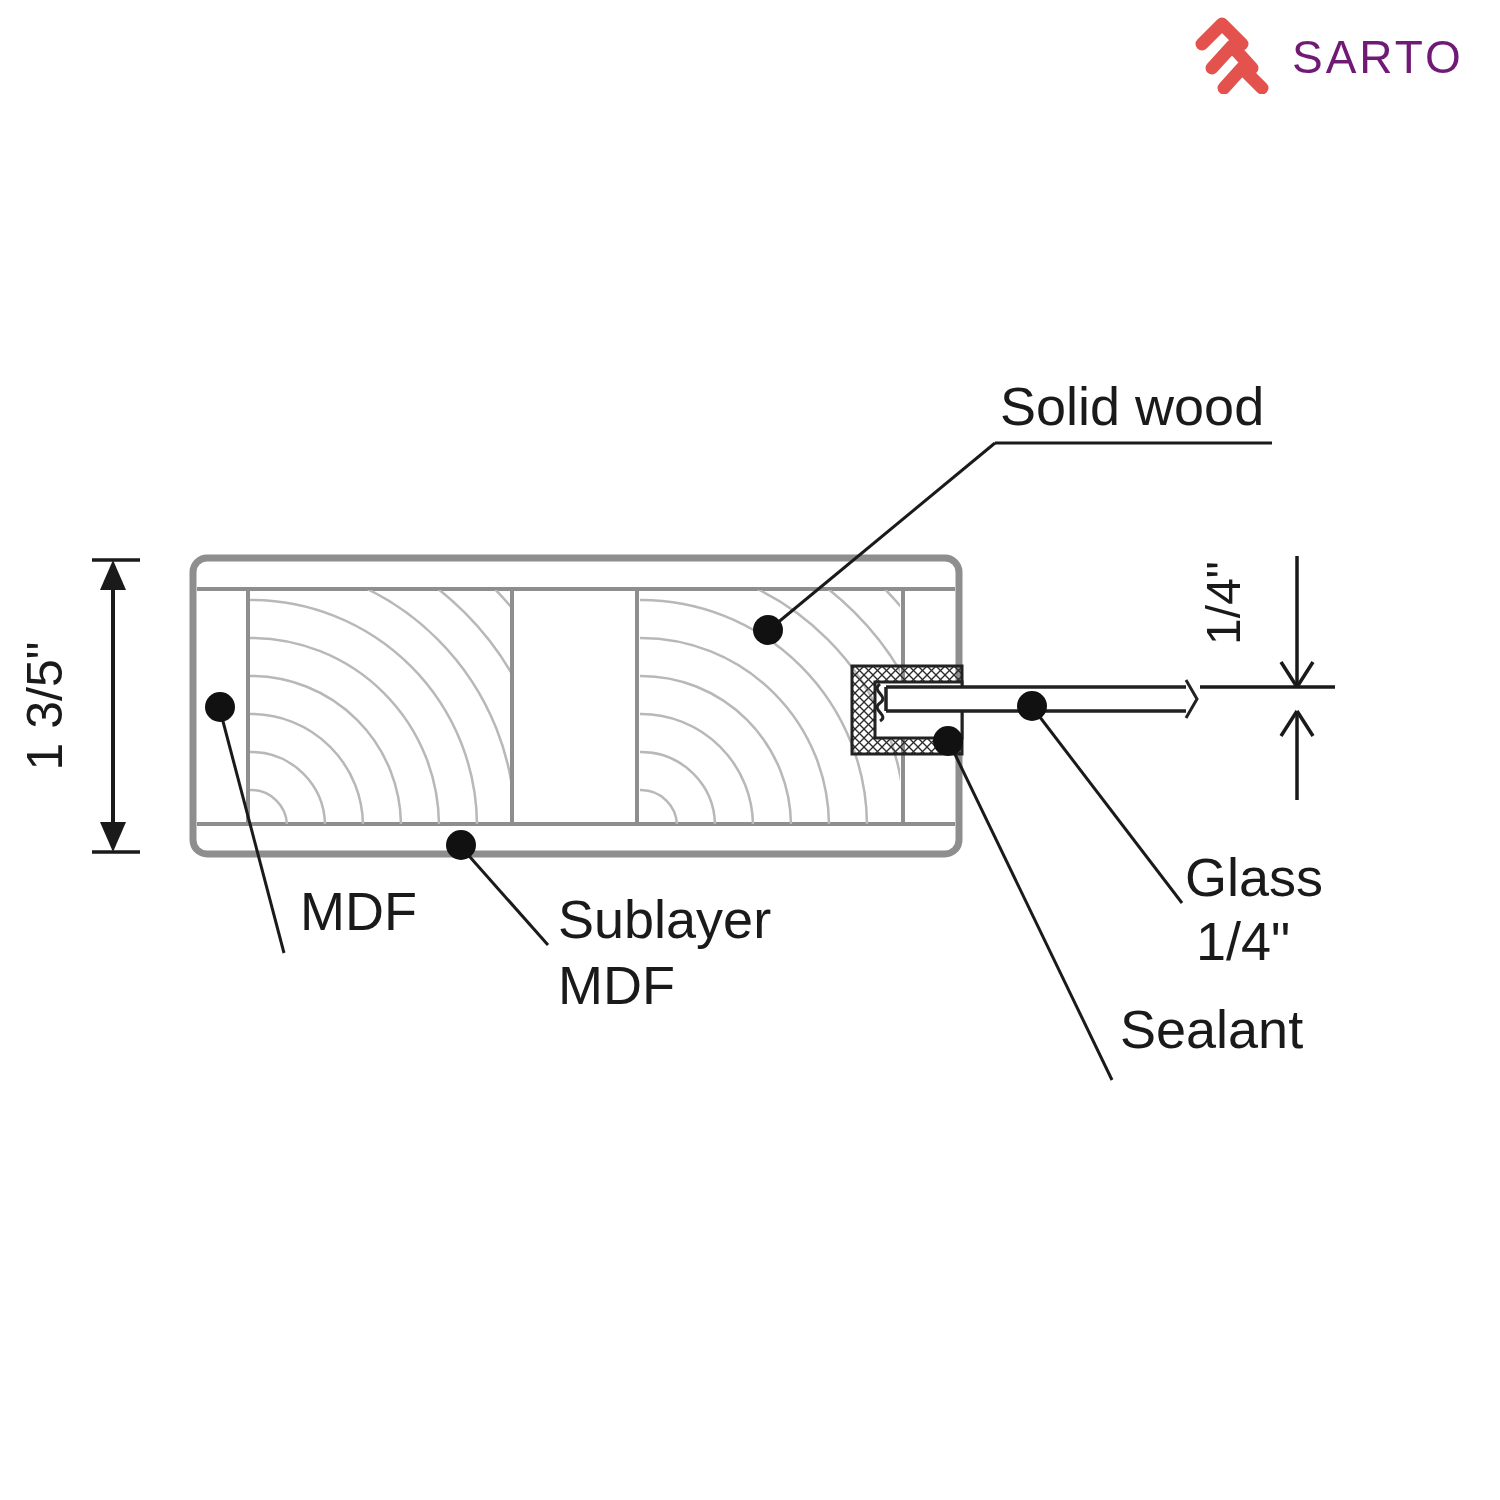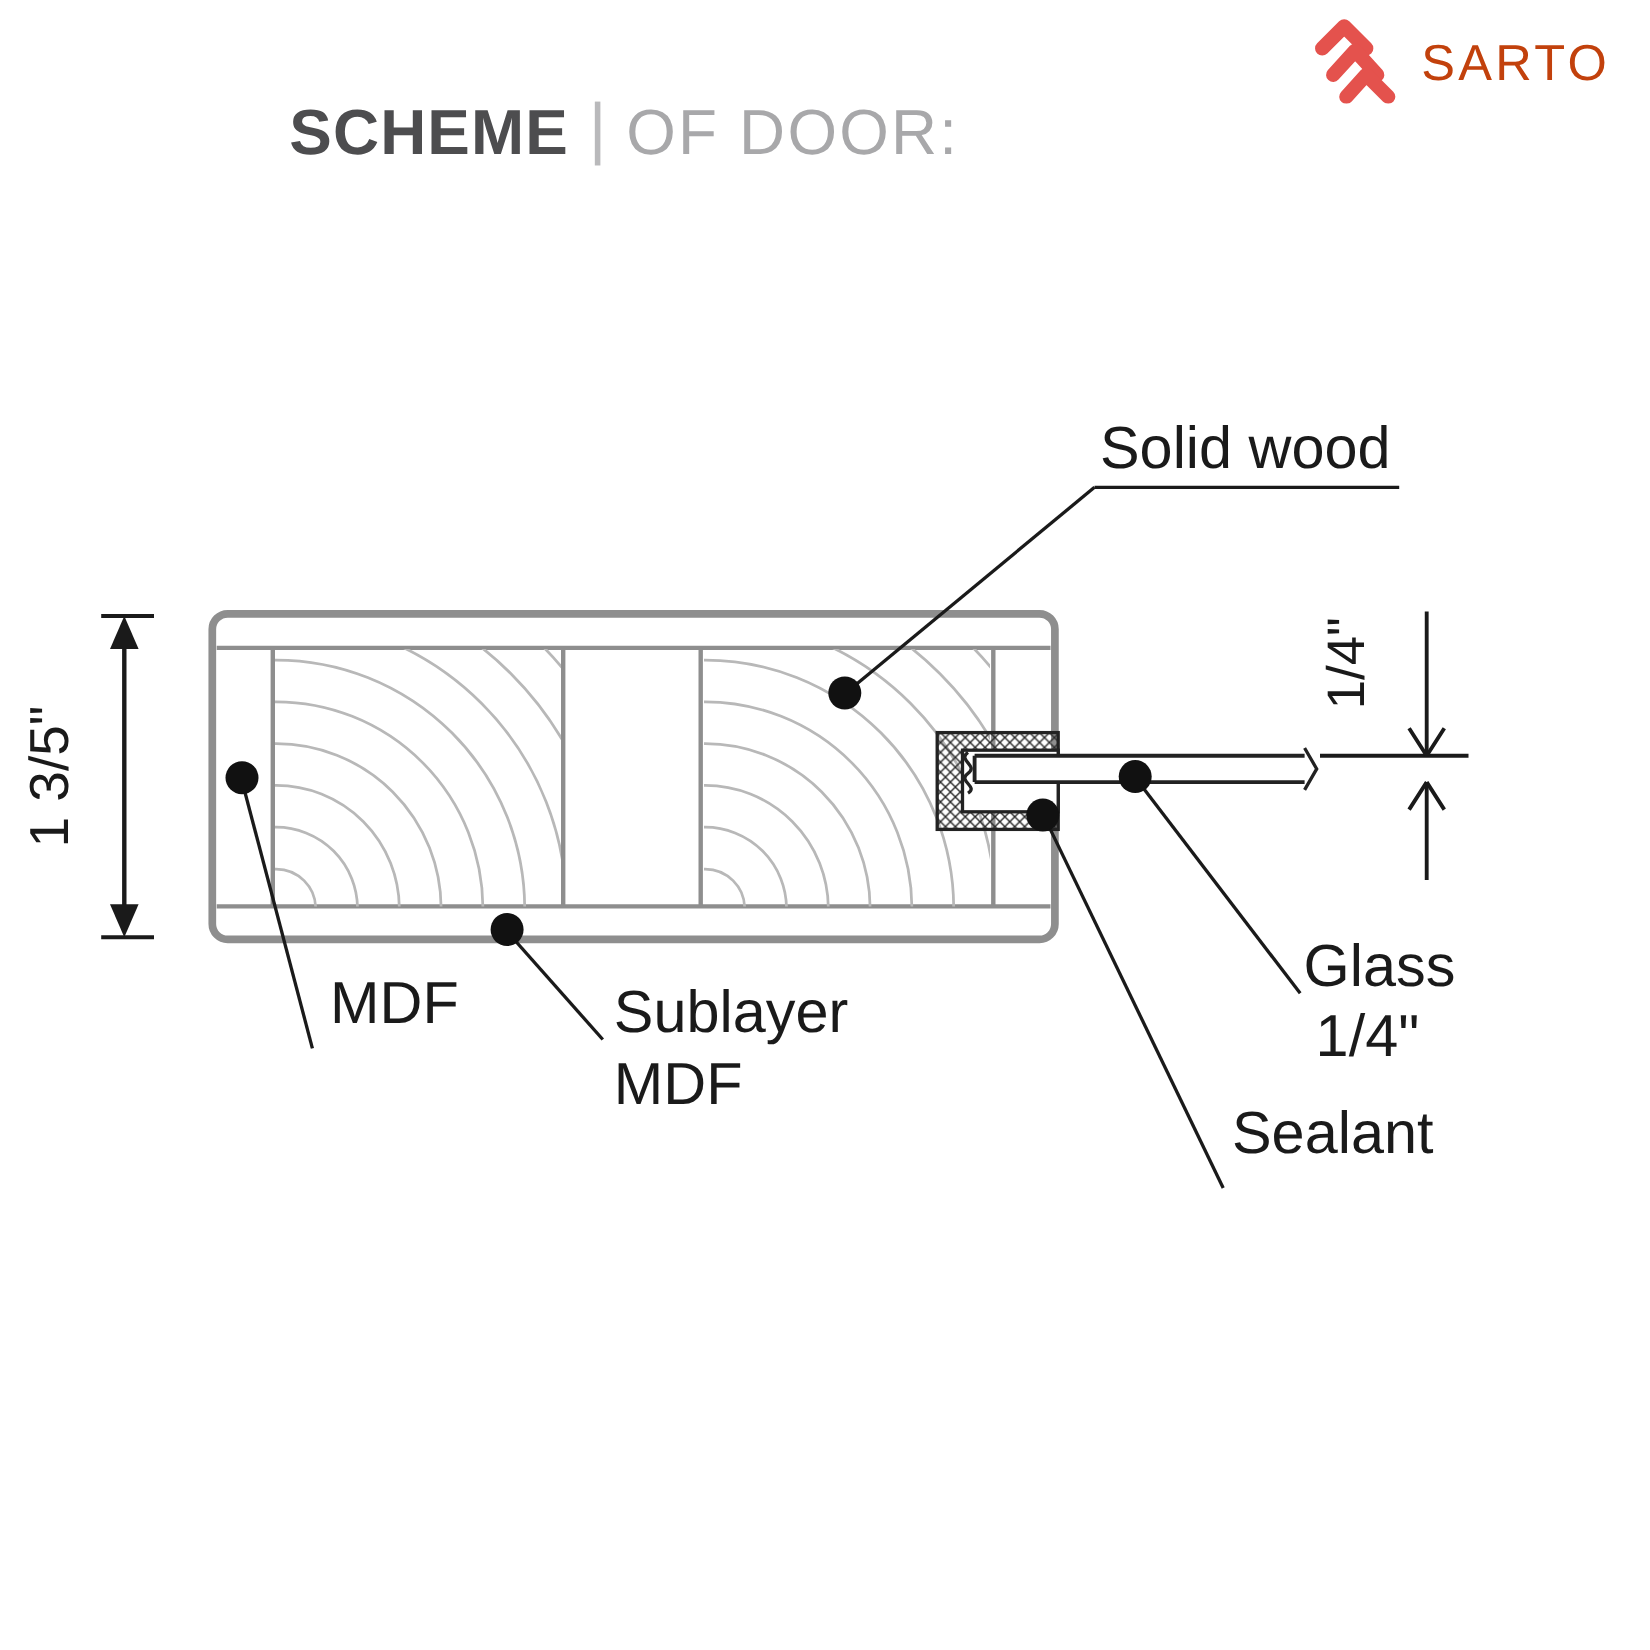--- a/index.html
+++ b/index.html
@@ -5,33 +5,28 @@
   html,body{margin:0;padding:0;background:#fff;}
   #page{position:relative;width:1500px;height:1500px;background:#ffffff;overflow:hidden;
         font-family:"Liberation Sans",sans-serif;}
   
   .header{position:absolute;left:263px;top:92px;display:flex;align-items:flex-start;gap:18px;}
   .title-bold{font-size:58px;font-weight:bold;color:#4d4d4f;letter-spacing:1px;line-height:1;}
   .title-sep{font-size:62px;font-weight:200;color:#b9b9bb;line-height:0.95;margin-top:-4px;}
   .title-light{font-size:58px;font-weight:normal;color:#a8a8aa;letter-spacing:2px;line-height:1;}
   
   .logo{position:absolute;left:1188px;top:14px;display:flex;align-items:center;gap:16px;}
-  .logo-text{font-size:46px;color:#c2410c;letter-spacing:3px;font-weight:normal;margin-top:6px;}
+  .logo-text{font-size:46px;color:#701a75;letter-spacing:3px;font-weight:normal;margin-top:6px;}
   svg text{font-family:"Liberation Sans",sans-serif;fill:#1a1a1a;}
 </style>
 </head>
 <body>
 
 <div id="page">
 
-  <div class="header">
-    <span class="title-bold">SCHEME</span>
-    <span class="title-sep">|</span>
-    <span class="title-light">OF DOOR:</span>
-  </div>
 
   <div class="logo">
     <svg width="88" height="80" viewBox="0 0 88 80">
       <g fill="none" stroke="#e4524d" stroke-width="13" stroke-linecap="round" stroke-linejoin="round">
         <path d="M14,30 L34,10 L54,30"></path>
         <path d="M24,54 L44,32 L64,54"></path>
         <path d="M36,74 L54,54 L74,74"></path>
       </g>
     </svg>
     <span class="logo-text">SARTO</span>

